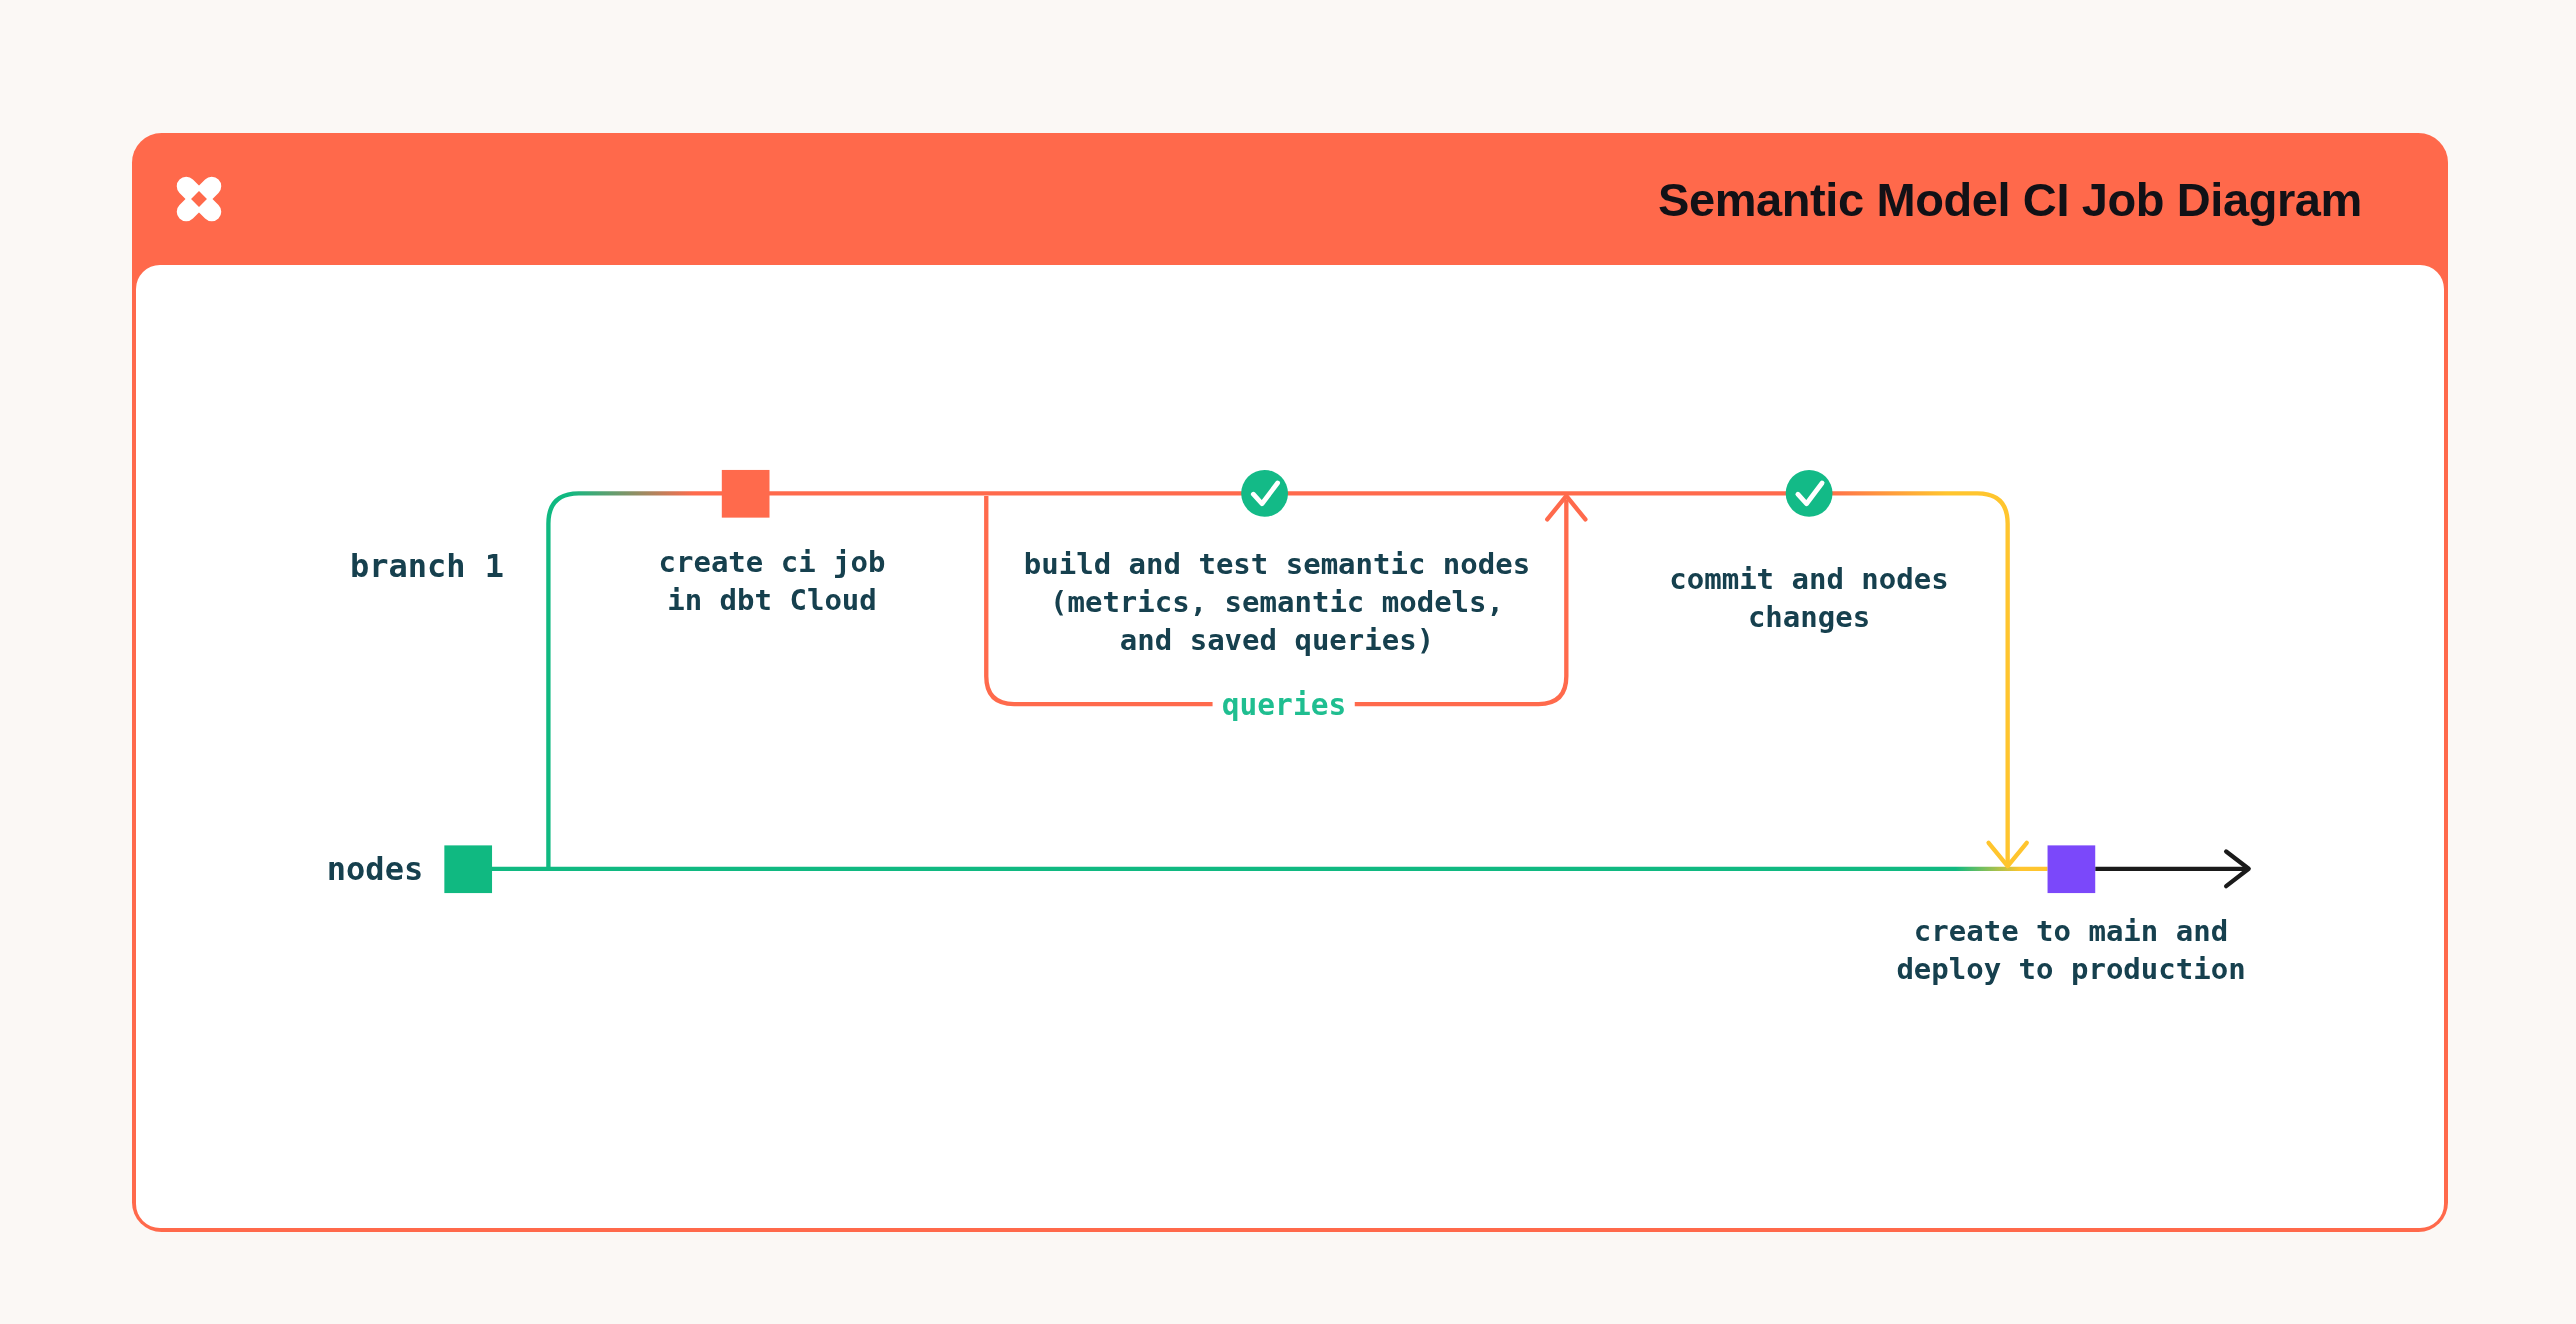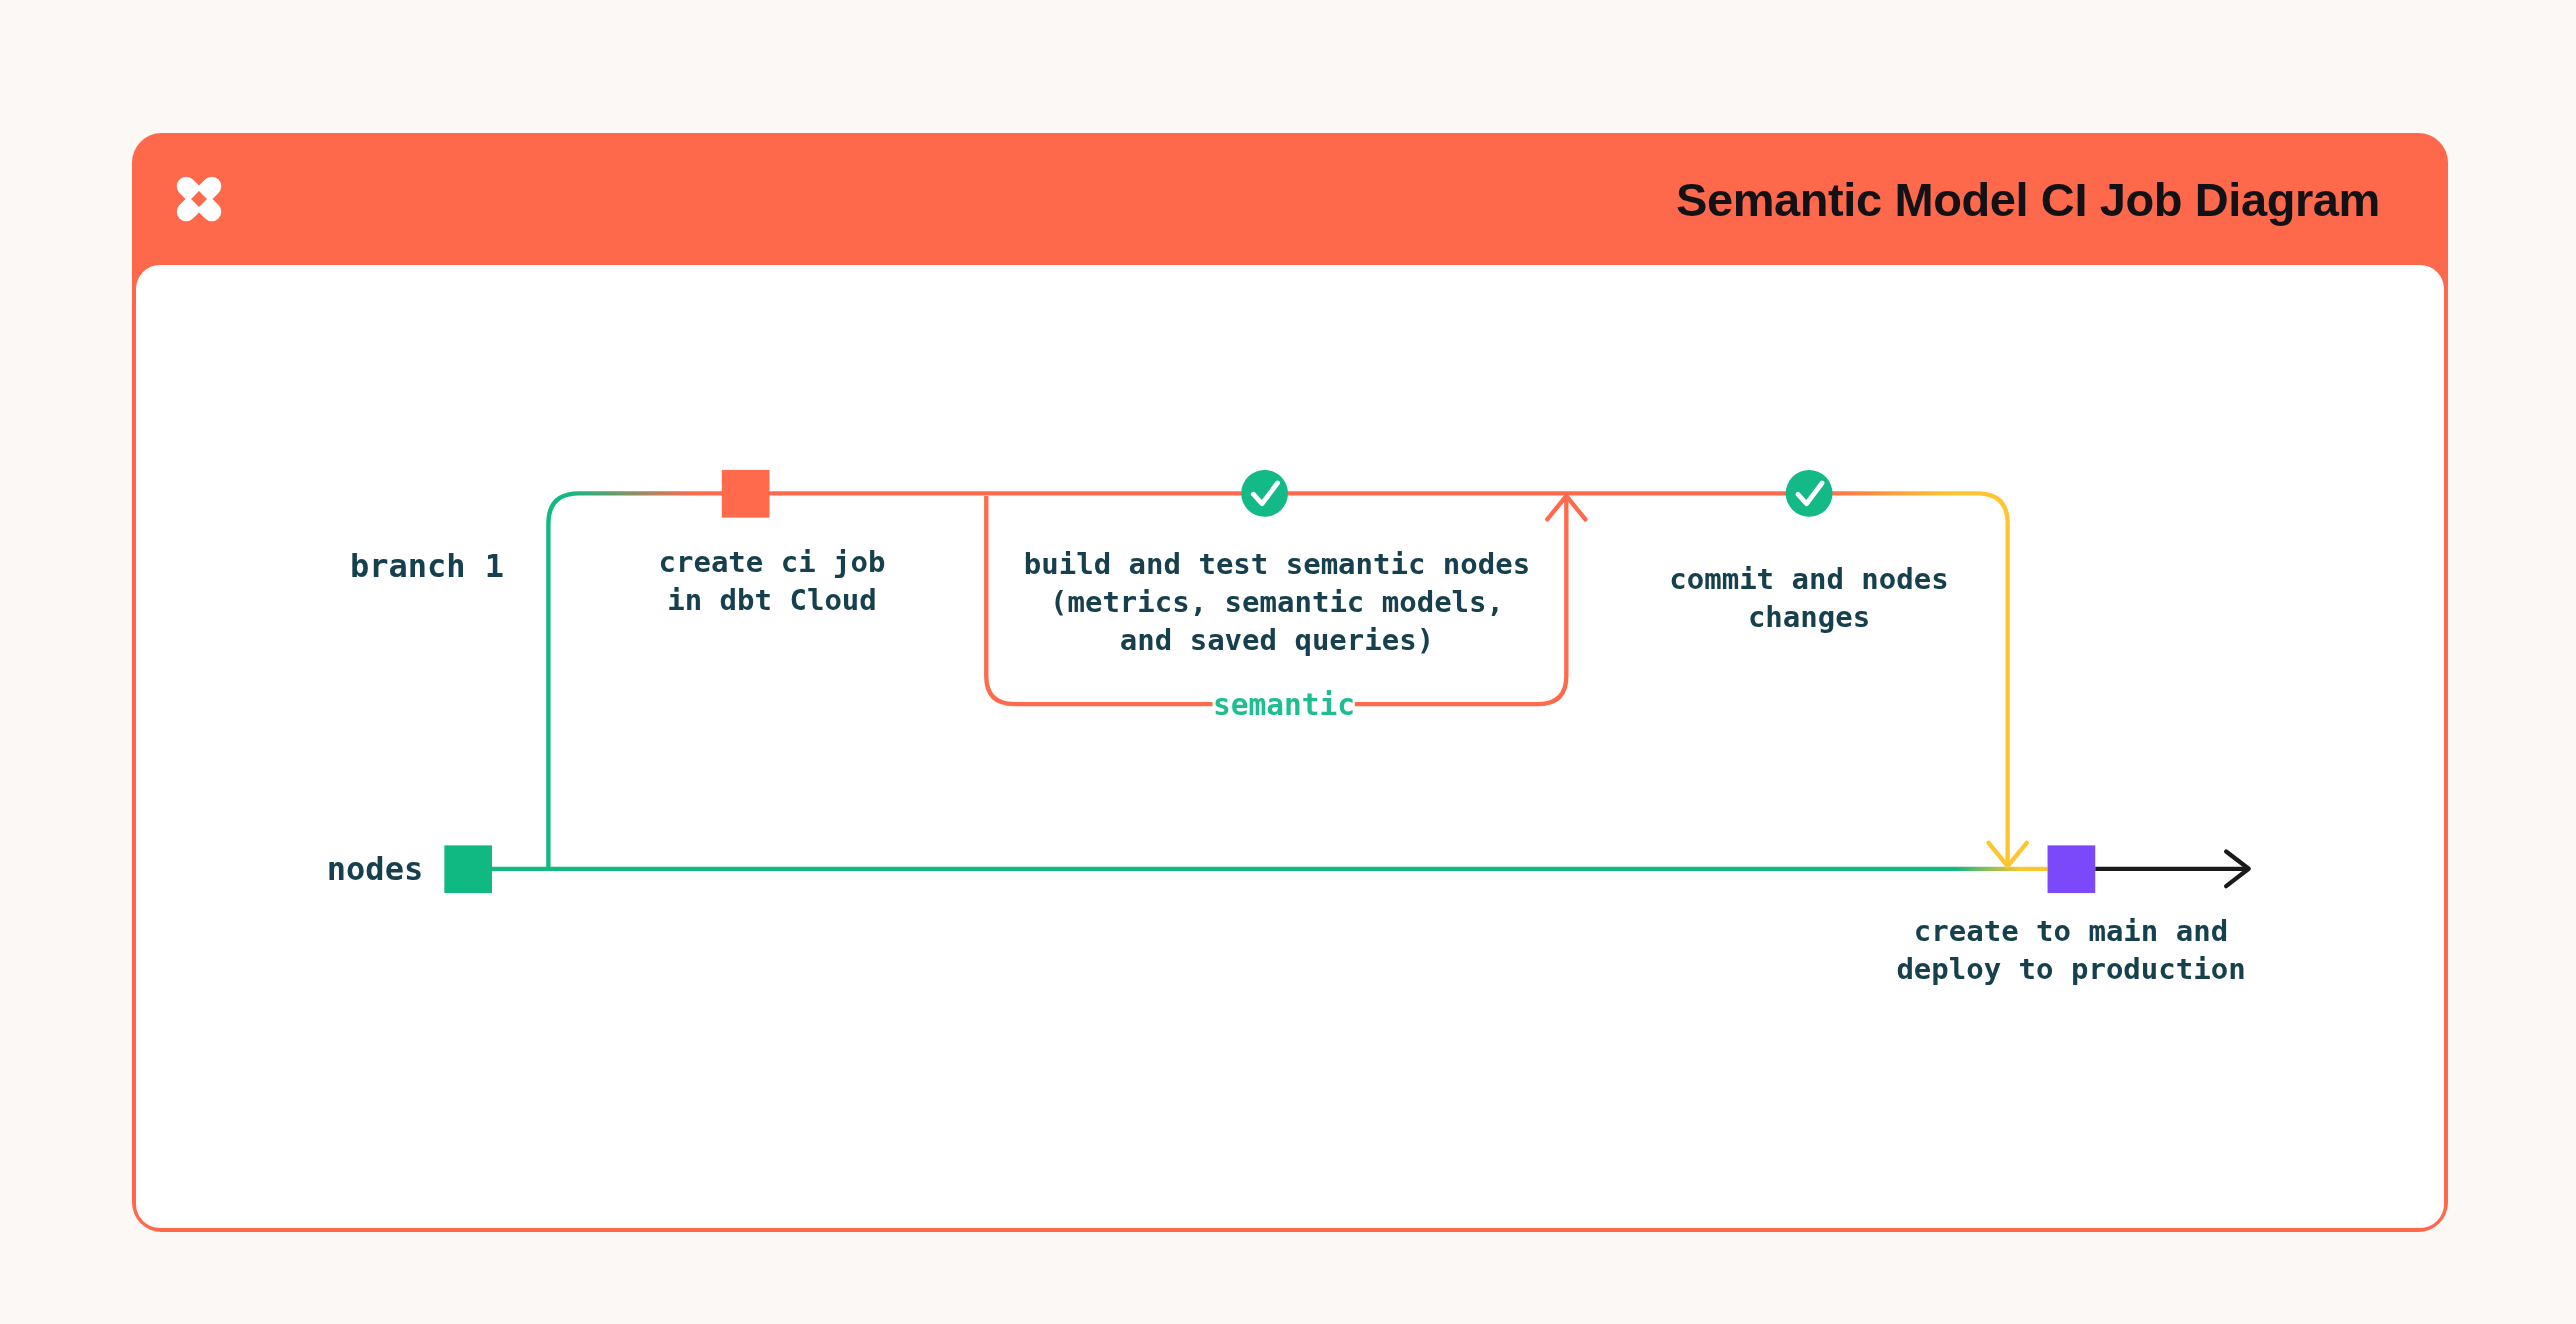--- a/index.html
+++ b/index.html
@@ -15,21 +15,21 @@
     background:var(--page-bg);
     font-family:"DejaVu Sans Mono", monospace;
   }
   .card{
     position:absolute;left:132px;top:133px;width:2316px;height:1099px;
     background:var(--card-orange);border-radius:29.5px;
   }
   .card-header{
     position:absolute;left:0;top:0;width:100%;height:132px;
     display:flex;align-items:center;justify-content:space-between;
-    padding:0 68px 0 36px;
+    padding:0 86px 0 36px;
   }
   .logo{width:62px;height:62px;flex:0 0 auto;}
   .card-title{
     font-family:"Liberation Sans", sans-serif;
     font-weight:700;font-size:47px;letter-spacing:-0.4px;
     color:var(--title-black);white-space:nowrap;
   }
   .card-body{
     position:absolute;left:4.3px;right:4.3px;top:132px;bottom:4.3px;
     background:var(--card-white);border-radius:24px;
@@ -108,14 +108,14 @@
 <div class="lbl lbl-big" style="left:375px;top:869px;">nodes</div>
 <div class="lbl" style="left:745px;top:581px;margin-left:27px;">create ci job
 in dbt Cloud</div>
 <div class="lbl" style="left:1277px;top:602px;">build and test semantic nodes
 (metrics, semantic models,
 and saved queries)</div>
 <div class="lbl" style="left:1809px;top:598px;">commit and nodes
 changes</div>
 <div class="lbl" style="left:2071px;top:950px;">create to main and
 deploy to production</div>
-<div class="lbl lbl-success" style="left:1284px;top:705px;">semantic</div>
+<div class="lbl lbl-success" style="left:1284px;top:705px;">queries</div>
 
 
 </body></html>

